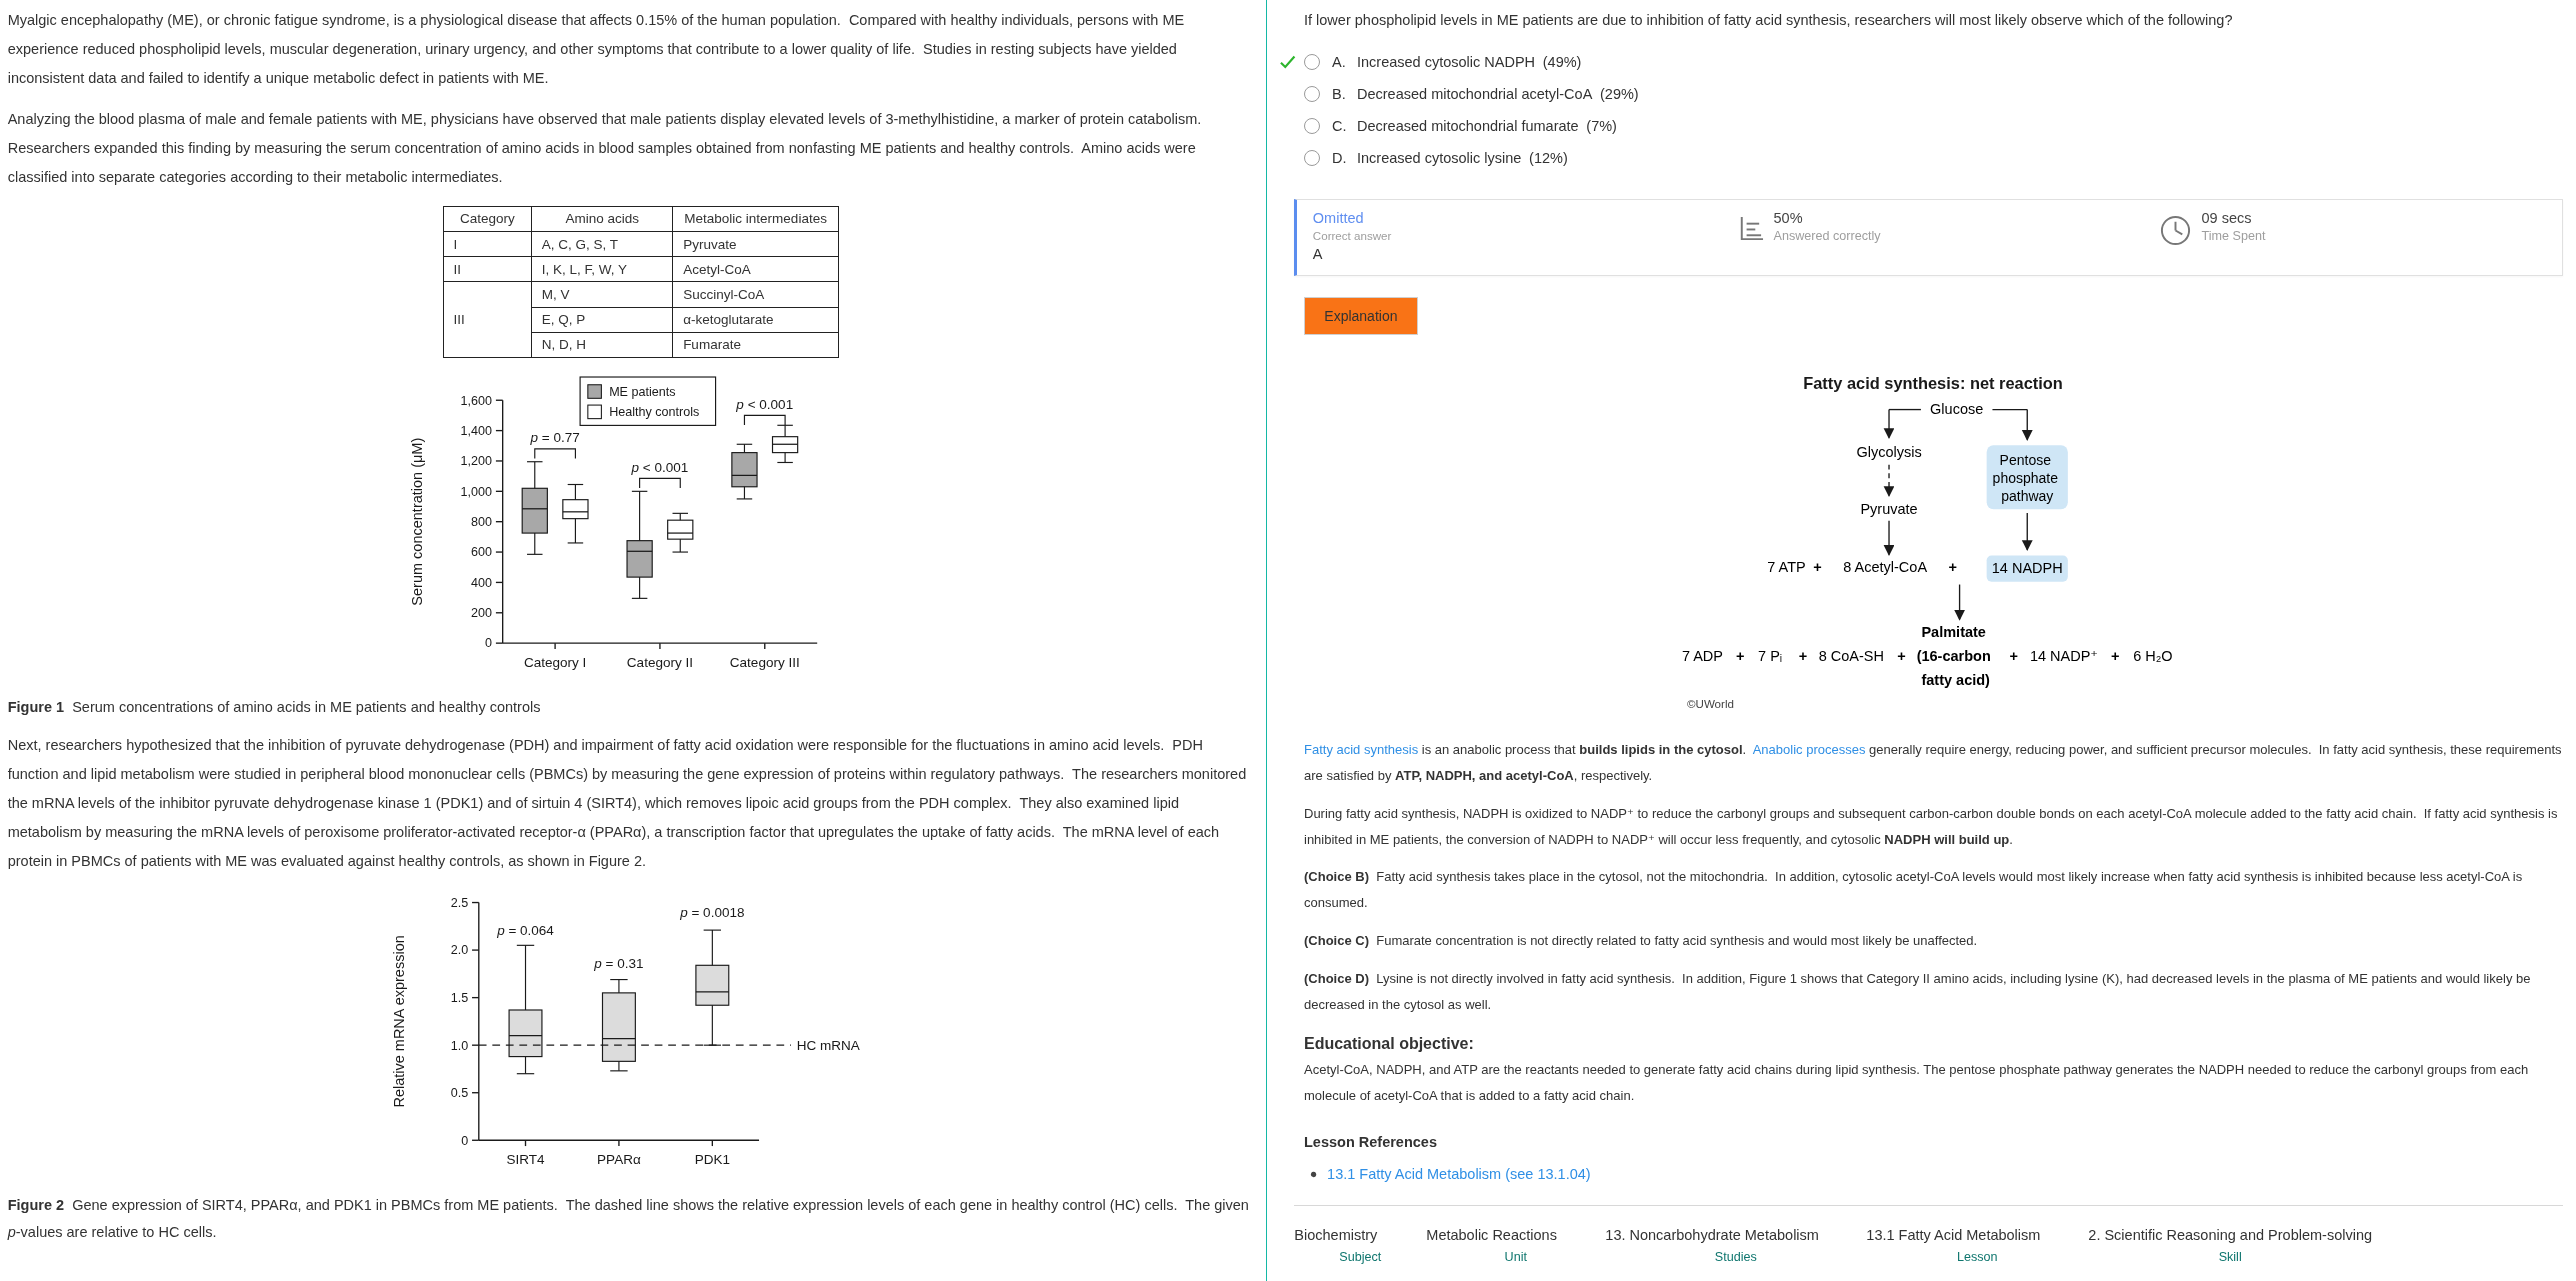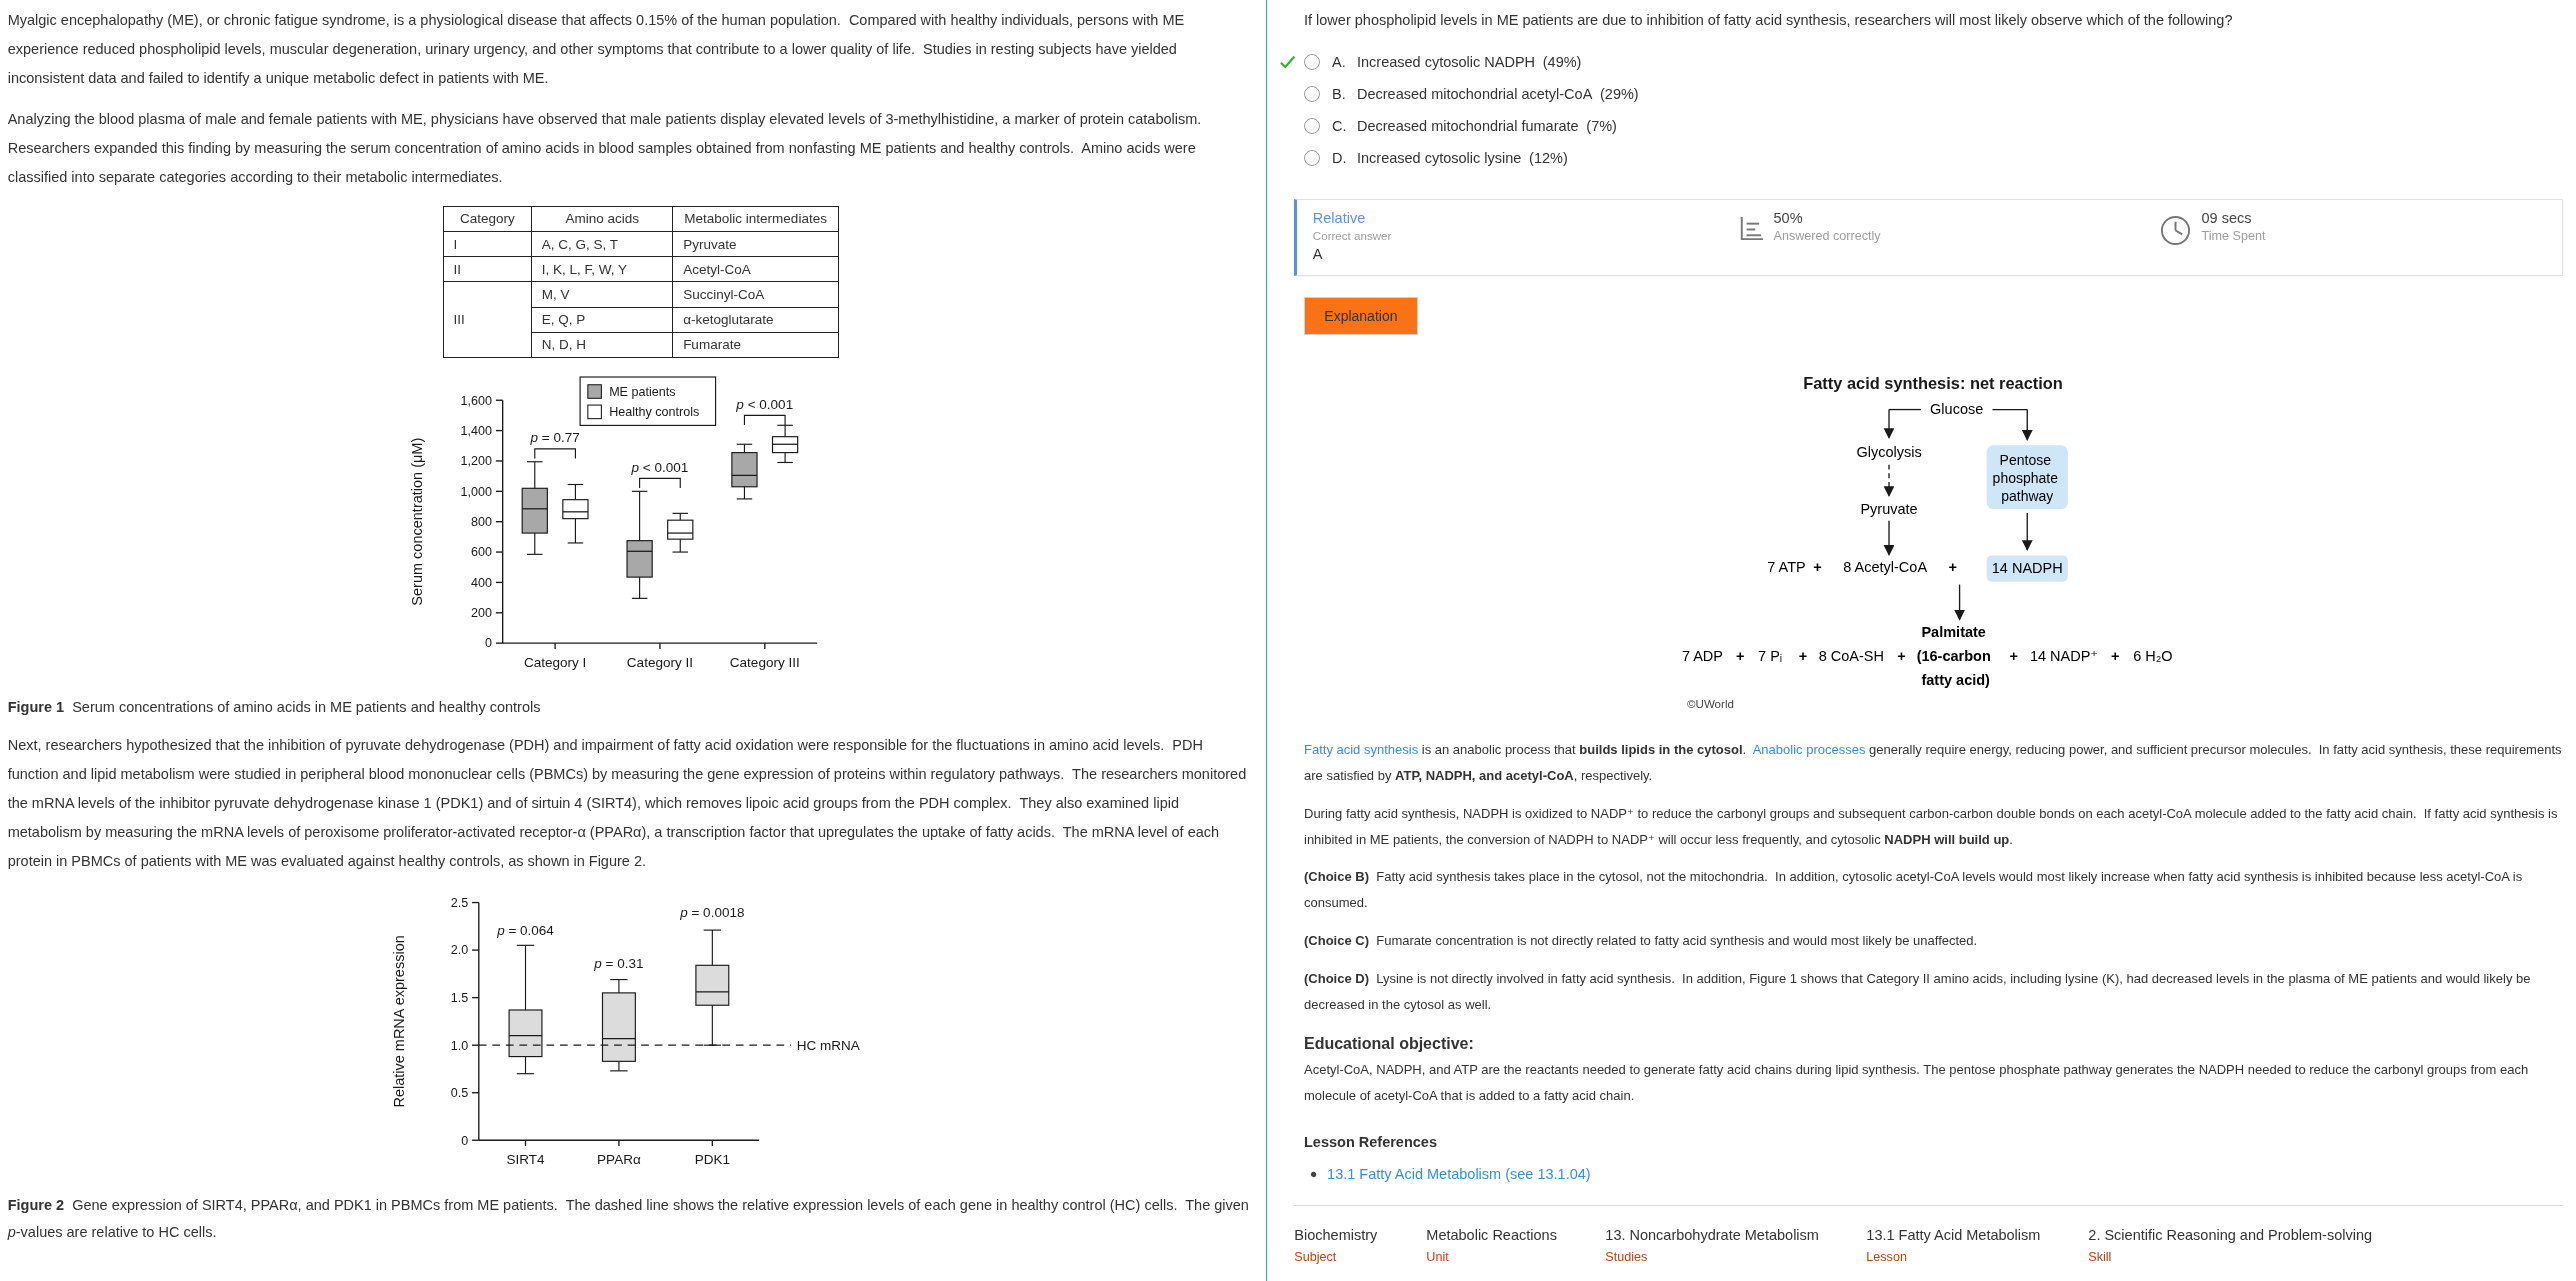--- a/index.html
+++ b/index.html
@@ -52,21 +52,21 @@
   .expl{font-size:13px;line-height:26px;margin:11.6px 0;}
   .eduhead{font-weight:bold;font-size:16px;line-height:26px;margin-top:13.5px;}
   .lrhead{font-weight:bold;font-size:14.5px;margin-top:25px;}
   .lrbullet{margin-top:15.5px;font-size:14.5px;display:flex;align-items:center;}
   .bdot{color:#444;margin:0 9.7px 0 5.8px;font-size:12.6px;}
   .lrlink{color:#2f8fe5;cursor:pointer;}
   hr.sep{border:none;border-top:1px solid #d8d8d8;margin:23px 0 0 -9.7px;}
   .meta{display:flex;margin:21px 0 0 -9.7px;}
   .mcol{margin-right:0;}
   .mval{font-size:14.5px;color:#333;}
-  .mlab{font-size:12.6px;color:#c2410c;margin-top:7.7px;}
+  .mlab{font-size:12.6px;color:#0f766e;margin-top:7.7px;text-align:center;}
   .m1{width:132px;}.m2{width:179px;}.m3{width:261px;}.m4{width:222px;}
   svg text{font-family:"Liberation Sans","DejaVu Sans",sans-serif;}
 </style>
 </head>
 <body>
 
 <div class="wrap">
 
   <div class="left">
     <p class="para">Myalgic encephalopathy (ME), or chronic fatigue syndrome, is a physiological disease that affects 0.15% of the human population.  Compared with healthy individuals, persons with ME experience reduced phospholipid levels, muscular degeneration, urinary urgency, and other symptoms that contribute to a lower quality of life.  Studies in resting subjects have yielded inconsistent data and failed to identify a unique metabolic defect in patients with ME.</p>
@@ -268,21 +268,21 @@
         <span class="radio"></span>
         <span class="optletter">D.</span>
         <span class="opttext">Increased cytosolic lysine</span>
         <span class="optpct">(12%)</span>
       </div>
     </div>
 
     
     <div class="card">
       <div class="c-left">
-        <div class="omitted">Relative</div>
+        <div class="omitted">Omitted</div>
         <div class="sub">Correct answer</div>
         <div class="cans">A</div>
       </div>
       <div class="c-stat c-mid">
         <svg class="staticon" width="29" height="29" viewBox="0 0 30 30">
           <path d="M7,3 V26 H29" fill="none" stroke="#777" stroke-width="2"></path>
           <line x1="12" y1="10" x2="25" y2="10" stroke="#777" stroke-width="2"></line>
           <line x1="12" y1="16" x2="21" y2="16" stroke="#777" stroke-width="2"></line>
           <line x1="12" y1="22" x2="27" y2="22" stroke="#777" stroke-width="2"></line>
         </svg>

